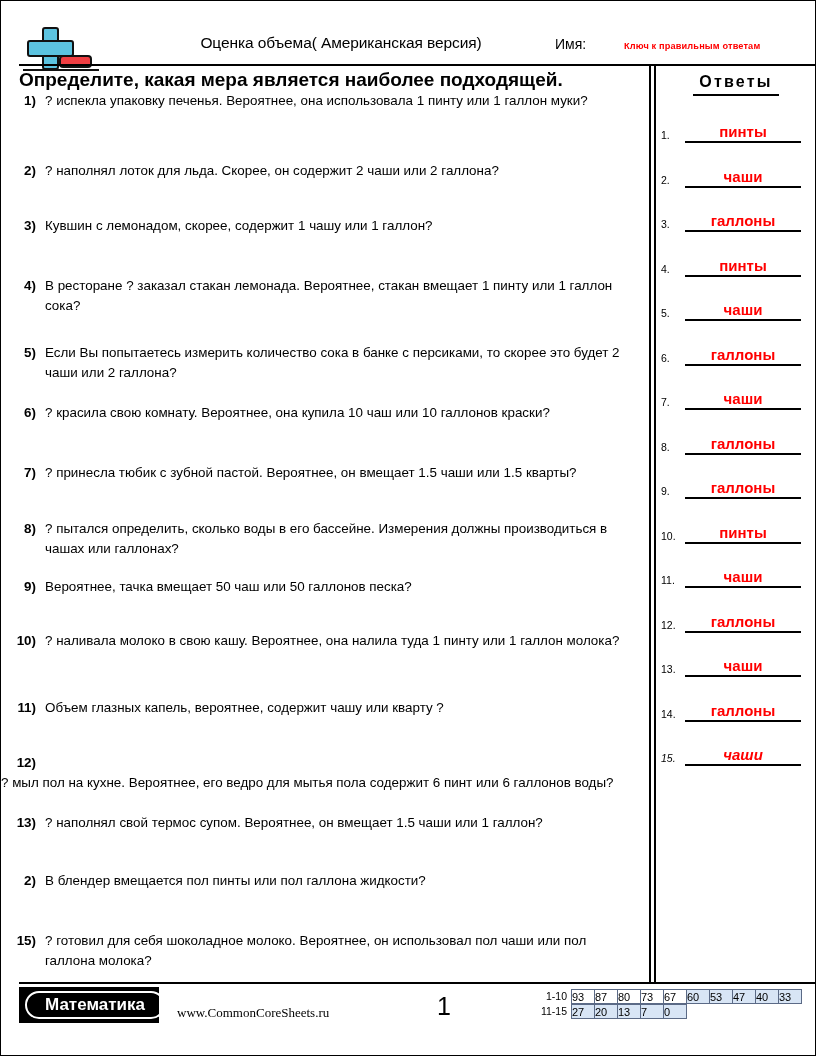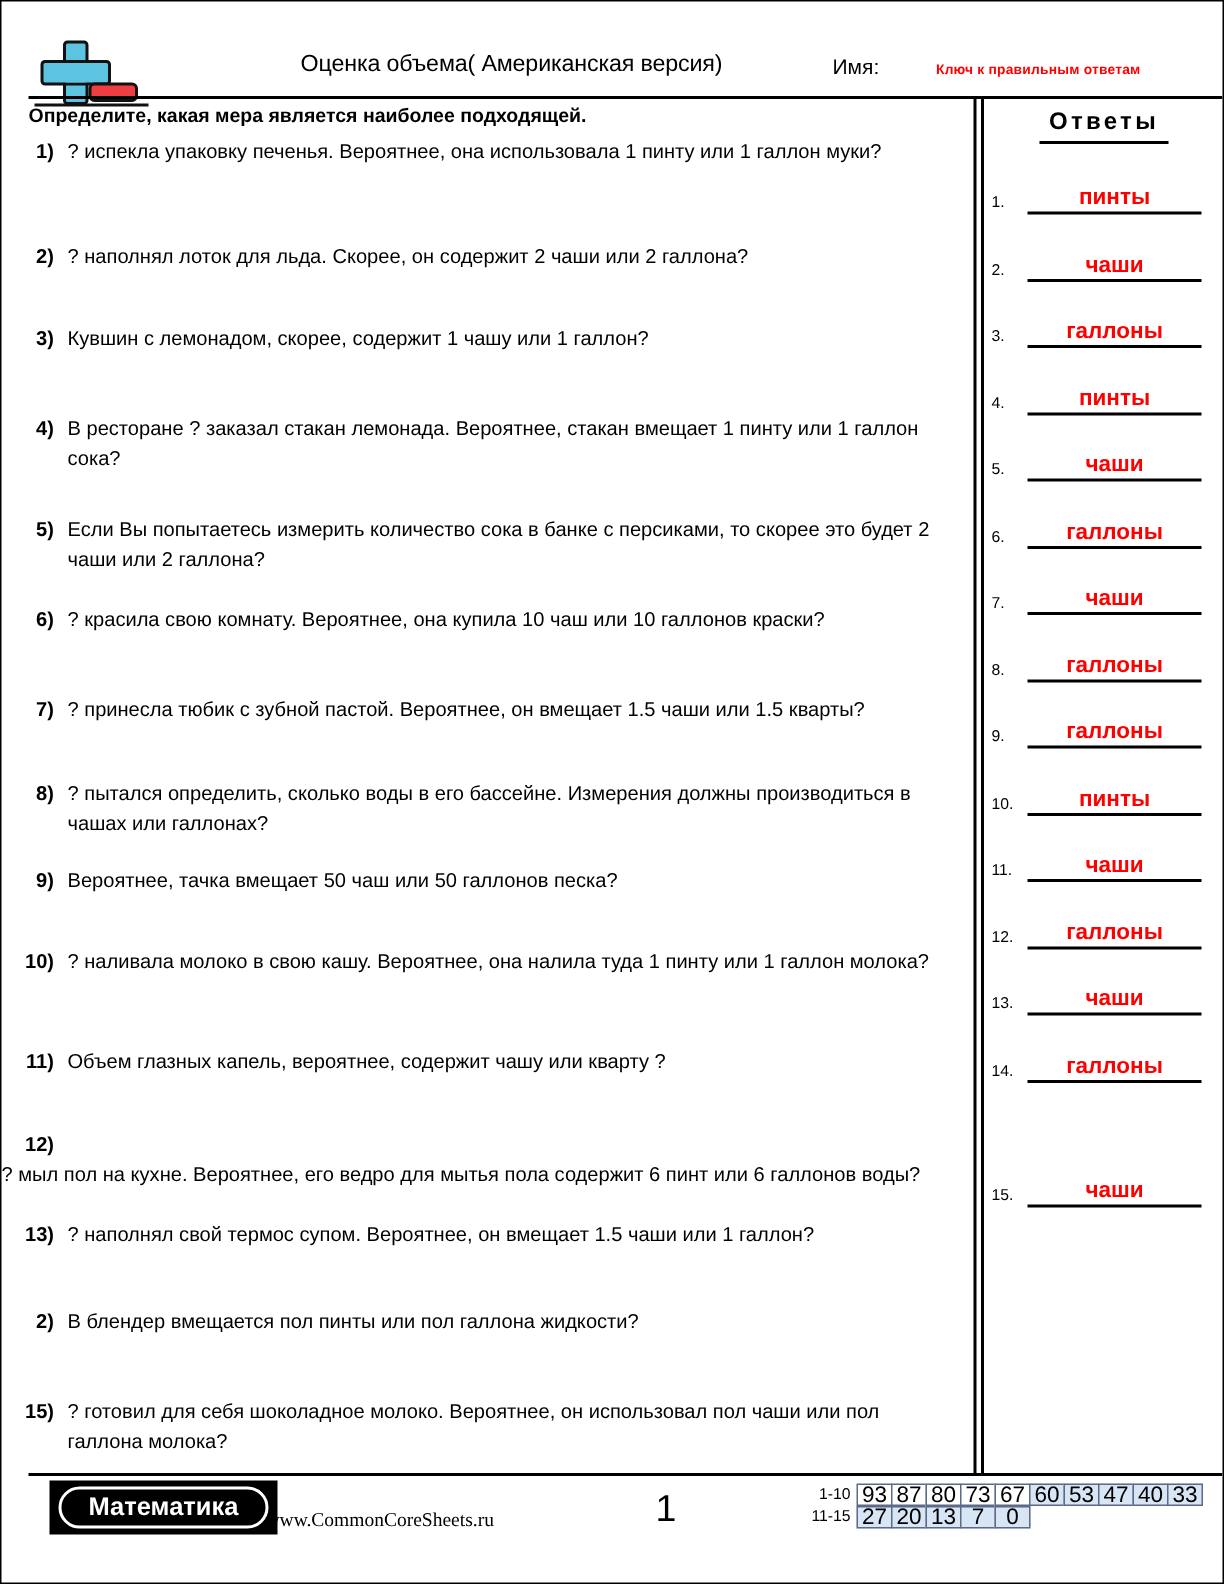--- a/index.html
+++ b/index.html
@@ -105,21 +105,21 @@
     position: absolute;
     left: 18px; top: 63px;
     width: 796px; height: 2.4px;
     background: #000;
   }
 
   
   #instruction {
     position: absolute;
     left: 18px; top: 68px;
-    font-size: 13px;
+    font-size: 19px;
     font-weight: bold;
   }
 
   #divider-outer {
     position: absolute;
     left: 648px; top: 63px;
     width: 2px; height: 918px;
     background: #000;
   }
   #divider-inner {
@@ -204,22 +204,22 @@
 
   
   #footer-rule {
     position: absolute;
     left: 18px; top: 981px;
     width: 796px; height: 2.4px;
     background: #000;
   }
   #brand {
     position: absolute;
-    left: 32px; top: 986px;
-    width: 152px; height: 36px;
+    left: 18px; top: 986px;
+    width: 140px; height: 36px;
     background: #000;
     text-decoration: underline;
   }
   #brand-oval {
     position: absolute;
     left: 6px; top: 4px;
     width: 140px; height: 28px;
     border: 2.2px solid #fff;
     border-radius: 14px;
     box-sizing: border-box;
@@ -262,23 +262,22 @@
   .score-label {
     width: 40px;
     text-align: right;
     padding-right: 5px;
     box-sizing: border-box;
     font-size: 10.5px;
     line-height: 15px;
   }
   .score-cell {
     width: 24px;
-    text-align: center;
     line-height: 14px;
-    font-size: 15px;
+    font-size: 11px;
     border: 1px solid #5b6a86;
     margin-left: -1px;
     box-sizing: border-box;
     background: #ffffff;
   }
   .score-cell.shaded {
     background: #d8e5f5;
   }
 </style>
 </head>
@@ -435,21 +434,21 @@
       <div class="a-row" style="top: 646px;">
         <div class="a-num">13.</div>
         <div class="a-val">чаши</div>
         <div class="a-line"></div>
       </div>
       <div class="a-row" style="top: 690.5px;">
         <div class="a-num">14.</div>
         <div class="a-val">галлоны</div>
         <div class="a-line"></div>
       </div>
-      <div class="a-row" style="top: 774px;">
+      <div class="a-row" style="top: 735px; font-style: italic;">
         <div class="a-num">15.</div>
         <div class="a-val">чаши</div>
         <div class="a-line"></div>
       </div>
     </div>
 
   <div id="footer-rule"></div>
   <div id="brand">
     <div id="brand-oval"></div>
     <div id="brand-text">Математика</div>

